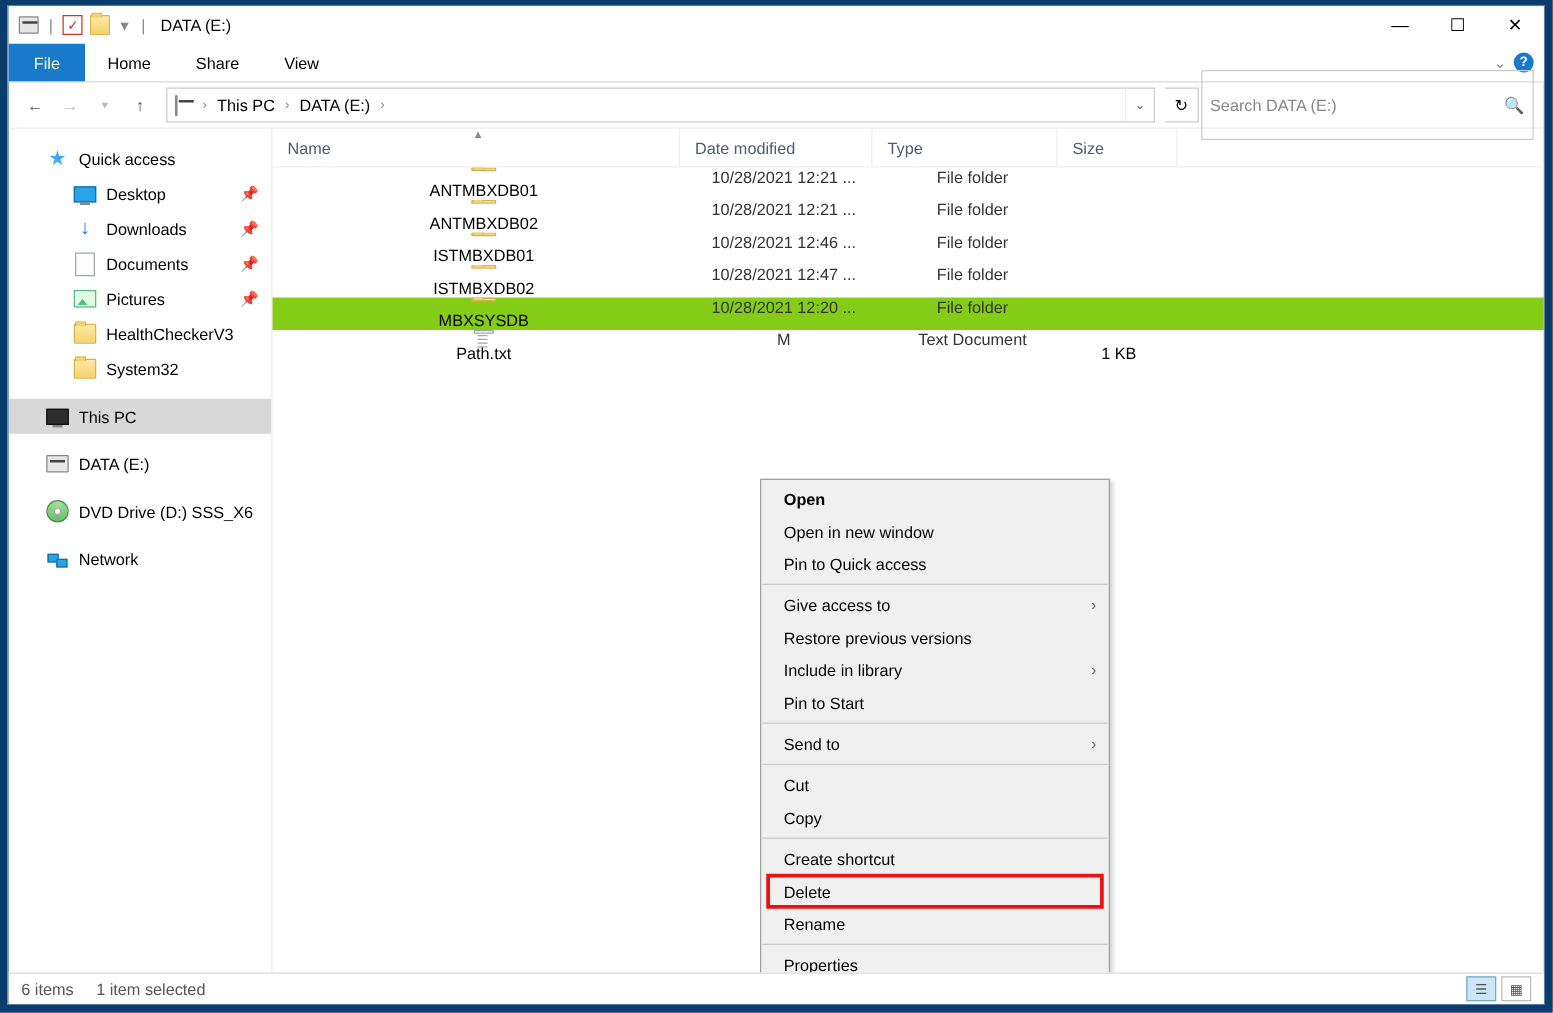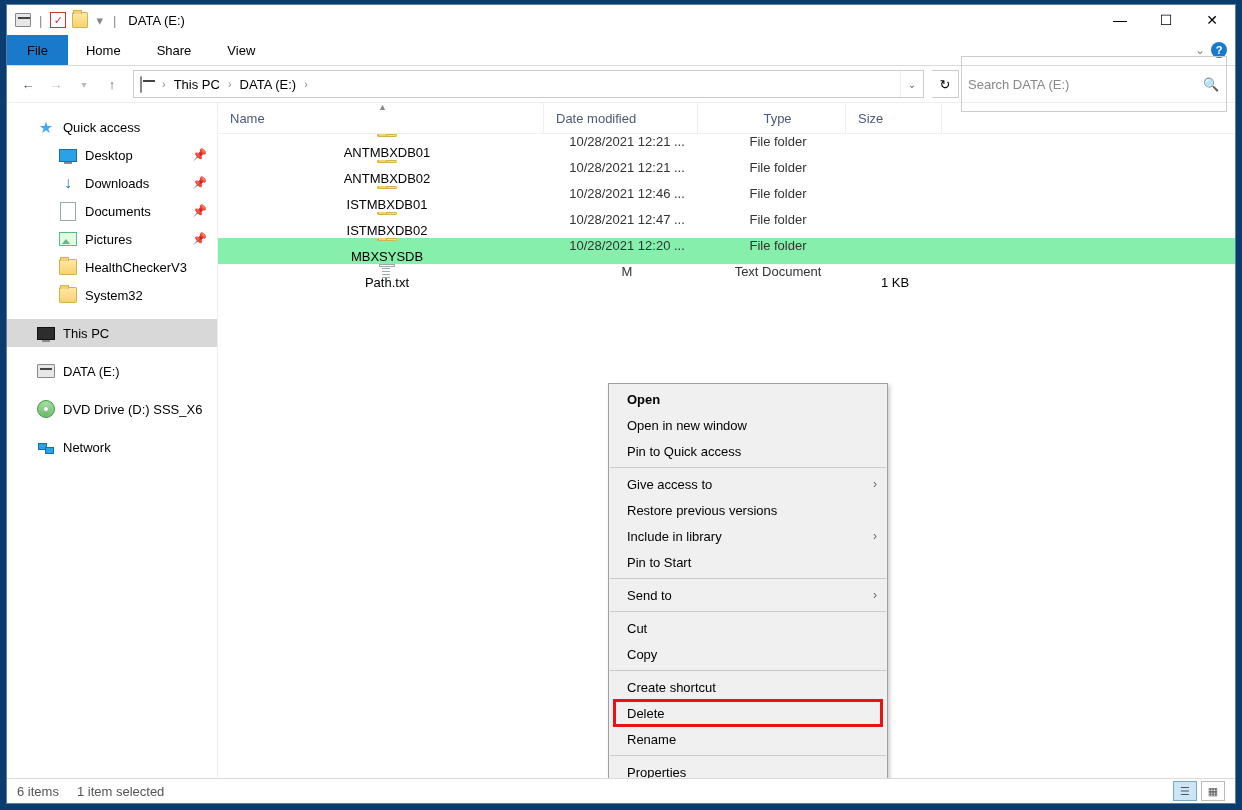--- a/index.html
+++ b/index.html
@@ -74,21 +74,21 @@
   background: #fff;
 }
 .ribbon-tab {
   padding: 0 18px;
   display: flex;
   align-items: center;
   font-size: 13px;
 }
 .ribbon-tab.file {
   background: #1979ca;
-  color: #000000;
+  color: #fef9c3;
   padding: 0 20px;
 }
 .ribbon-right {
   margin-left: auto;
   display: flex;
   align-items: center;
   padding-right: 8px;
   gap: 6px;
 }
 .chev-down {
@@ -192,30 +192,30 @@
   display: flex;
   height: 30px;
   align-items: center;
   color: #4a5a78;
   font-size: 13px;
   border-bottom: 1px solid #f0f0f0;
 }
 .col { padding-left: 12px; box-sizing: border-box; border-right: 1px solid #f0f0f0; height:100%; display:flex; align-items:center;}
 .col-name { width: 326px; }
 .col-date { width: 154px; }
-.col-type { width: 148px; justify-content: center; }
+.col-type { width: 148px; }
 .col-size { width: 96px; justify-content:flex-start;}
 .rows { }
 .row {
   display: flex;
   height: 26px;
   align-items: center;
   font-size: 13px;
 }
-.row.selected { background: #86efac; }
+.row.selected { background: #84cc16; }
 .cell { padding-left: 12px; box-sizing: border-box; height:100%; display:flex; align-items:center; white-space:nowrap; overflow:hidden;flex-direction:column;}
 .c-name { width: 326px; gap: 8px; }
 .c-date { width: 154px; color: #333; }
 .c-type { width: 148px; color: #333; }
 .c-size { width: 96px; justify-content:flex-end; padding-right: 10px;}
 
 
 .folder-icon {
   width: 18px; height: 14px;
   background: linear-gradient(#ffe9a8,#f7d26b);

